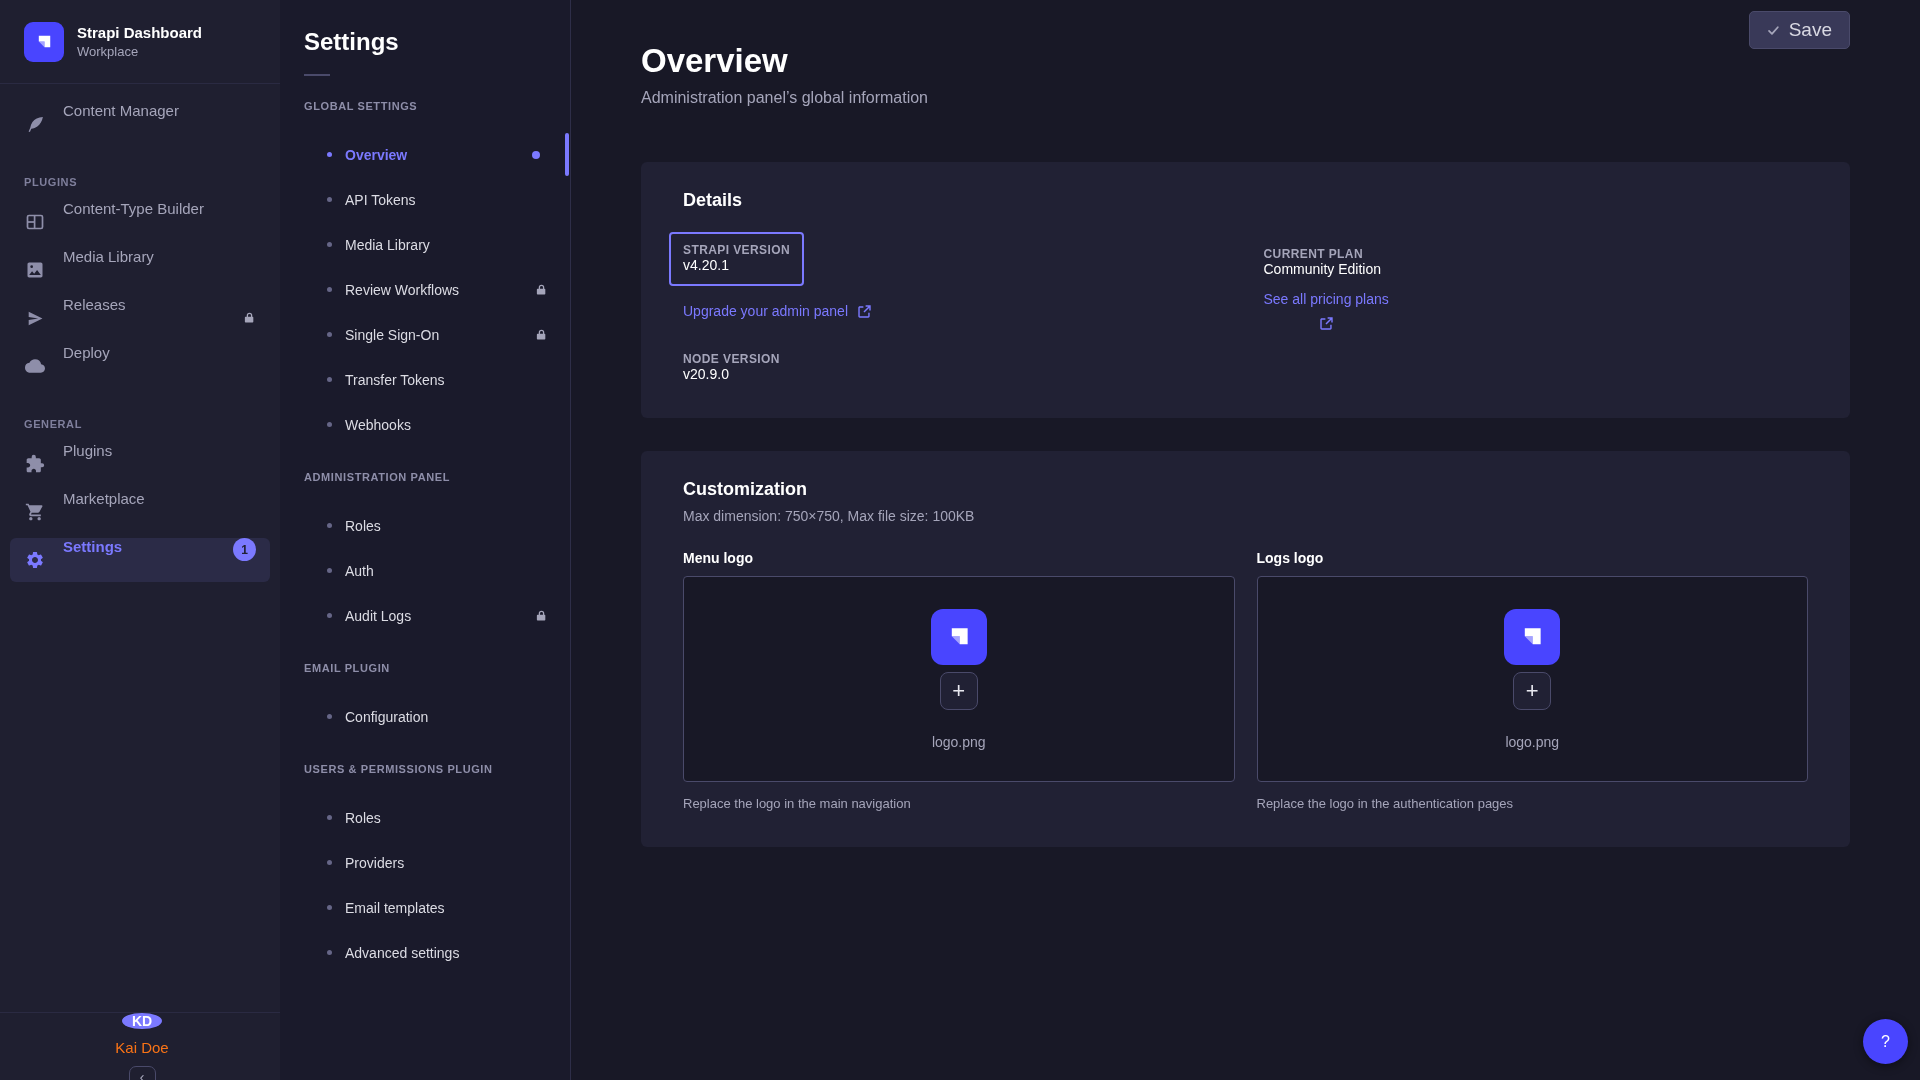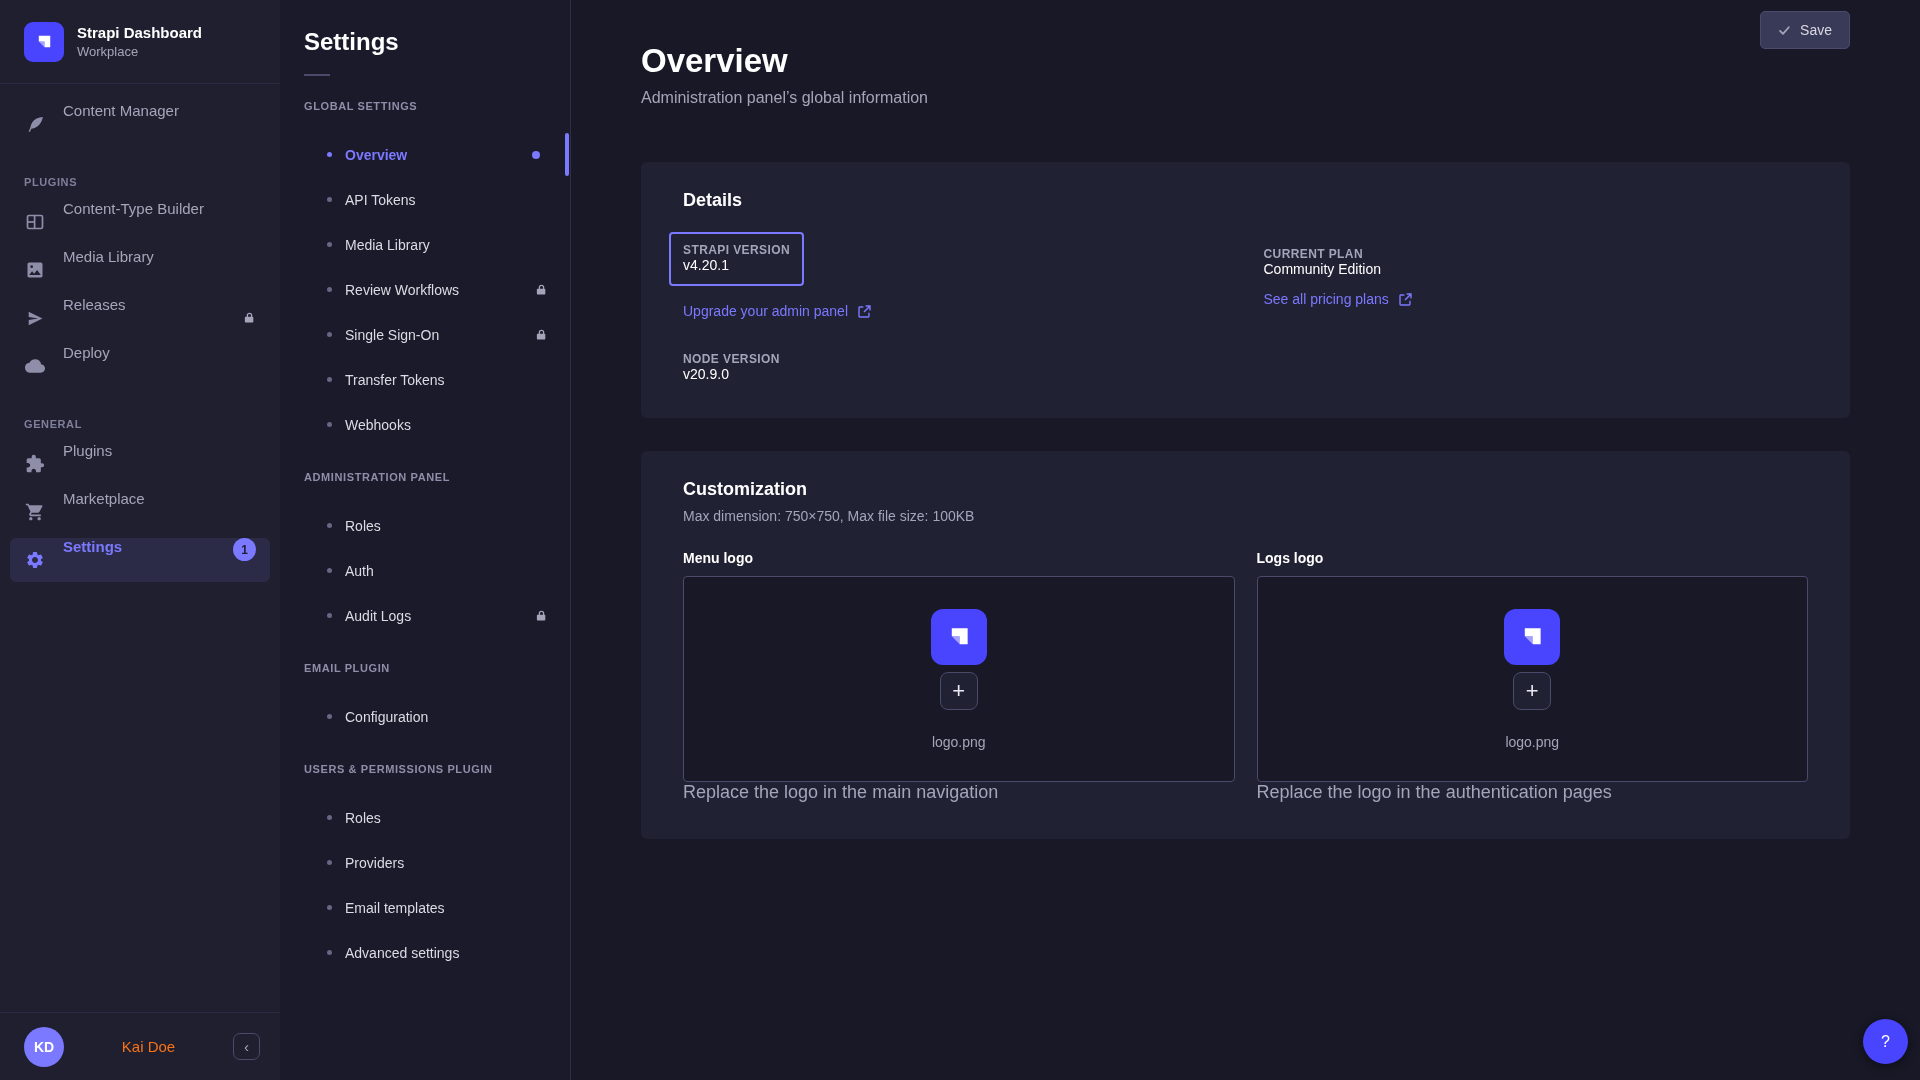--- a/index.html
+++ b/index.html
@@ -19,21 +19,21 @@
   .side-body { flex:1; padding-top:14px; overflow:hidden; }
   .side-section { font-size:11px; font-weight:bold; letter-spacing:.6px; color:#7f7f9c; margin:30px 24px 12px; }
   .side-item { display:flex; gap:17px; height:44px; margin:4px 10px; padding:0 14px; border-radius:6px; color:#a5a5ba; font-size:15px; cursor:pointer; }
   .side-item .ico { width:22px; display:flex; align-items:center; justify-content:center; color:#8e8ea9; flex-shrink:0; }
   .side-item .side-label { flex:1; white-space:nowrap; }
   .side-item.active { background:#2b2b47; }
   .side-item.active .side-label { color:#7b79ff; font-weight:bold; }
   .side-item.active .ico { color:#7b79ff; }
   .badge { min-width:23px; height:23px; padding:0 4px; border-radius:12px; background:#7b79ff; color:#212134; font-size:12px; font-weight:bold; display:flex; align-items:center; justify-content:center; }
   .lock { color:#a5a5ba; display:flex; align-items:center; }
-  .side-footer { height:68px; border-top:1px solid #2a2a42; display:flex; align-items:center; gap:10px; padding:0 20px 0 24px; }
+  .side-footer { height:68px; border-top:1px solid #2a2a42; display:flex; align-items:center; gap:10px; padding:0 20px 0 24px;flex-direction:column; }
   .avatar { width:40px; height:40px; border-radius:50%; background:#7b79ff; display:flex; align-items:center; justify-content:center; font-size:14px; font-weight:bold; color:#fff; }
   .uname { flex:1; text-align:center; color:#f97316; font-size:15px; }
   .collapse-btn { width:27px; height:27px; border:1px solid #4a4a6a; border-radius:7px; background:transparent; color:#a5a5ba; font-size:15px; display:flex; align-items:center; justify-content:center; cursor:pointer; }
 
   
   .subnav { width:290px; flex-shrink:0; background:#1a1a2b; position:relative; }
   .subnav-title { font-size:24px; font-weight:bold; margin:28px 24px 0; }
   .subnav-hr { width:26px; height:2px; background:#4a4a6a; margin:18px 24px 0; border:none; }
   .nav-section { font-size:11px; font-weight:bold; letter-spacing:.6px; color:#8e8ea9; margin:24px 24px 20px; }
   .nav-item { position:relative; display:flex; align-items:center; height:45px; padding:0 22px 0 65px; font-size:14px; color:#dcdce4; cursor:pointer; }
@@ -42,46 +42,46 @@
   .nav-item.active { color:#7b79ff; font-weight:bold; }
   .nav-item.active .bullet { background:#7b79ff; }
   .right-dot { width:8px; height:8px; border-radius:50%; background:#7b79ff; margin-right:8px; }
   .active-bar { position:absolute; right:1px; top:1px; bottom:1px; width:4px; border-radius:2px; background:#7b79ff; }
 
   
   .main { flex:1; position:relative; border-left:1px solid #2e2e48; padding:0 70px; background:#181826; }
   .page-head { position:relative; padding-top:42px; }
   .page-title { font-size:33px; font-weight:bold; margin:0; }
   .page-sub { font-size:16px; color:#a5a5ba; margin-top:9px; }
-  .save-btn { position:absolute; top:11px; right:0; height:38px; display:flex; align-items:center; gap:9px; padding:16px 17px; background:#393958; border:1px solid #4a4a6a; border-radius:5px; color:#d9d9e3; font-size:14px; cursor:pointer; }
+  .save-btn { position:absolute; top:11px; right:0; height:38px; display:flex; align-items:center; gap:9px; padding:16px 17px; background:#393958; border:1px solid #4a4a6a; border-radius:5px; color:#d9d9e3; font-size:19px; cursor:pointer; }
   .save-btn .ico { color:#a5a5ba; display:flex; }
 
   .card { background:#212134; border-radius:6px; padding:28px 42px 36px; }
   .card-details { margin-top:55px; }
   .card-custom { margin-top:33px; }
   .card h2 { font-size:18px; font-weight:bold; margin:0; }
 
   .details-grid { display:grid; grid-template-columns:1fr 1fr; column-gap:36px; margin-top:21px; }
   .field-label { font-size:12px; font-weight:bold; letter-spacing:.4px; color:#a5a5ba; }
   .field-value { font-size:14px; color:#fff; }
   .hl-box { display:inline-block; border:2px solid #7b79ff; border-radius:4px; padding:9px 12px 11px; margin-left:-14px; }
   .link { display:inline-flex; align-items:center; gap:9px; color:#7b79ff; font-size:14px; margin-top:17px; text-decoration:none; cursor:pointer; }
   .link .ico { display:flex; }
   .node-block { margin-top:32px; }
   .plan-block { padding-top:15px; }
-  .plan-col .link { margin-top:14px; }
+  .plan-col .link { margin-top:14px;flex-direction:column; }
 
   .custom-sub { font-size:14px; color:#a5a5ba; margin-top:8px; }
   .logo-grid { display:grid; grid-template-columns:1fr 1fr; column-gap:22px; margin-top:26px; }
   .col-label { font-size:14px; font-weight:bold; margin-bottom:10px; }
   .upload-box { height:206px; border:1px solid #4a4a6a; border-radius:4px; background:#181826; display:flex; flex-direction:column; align-items:center; justify-content:center; cursor:pointer; }
   .strapi-logo-lg { width:56px; height:56px; border-radius:12px; background:#4945ff; display:flex; align-items:center; justify-content:center; }
   .add-btn { width:38px; height:38px; margin-top:7px; border:1px solid #4a4a6a; border-radius:8px; background:#212134; color:#e8e8ef; font-size:22px; line-height:1; display:flex; align-items:center; justify-content:center; cursor:pointer; }
   .file-name { font-size:14px; color:#a5a5ba; margin-top:24px; }
-  .col-caption { font-size:18px; color:#a5a5ba; }
+  .col-caption { font-size:13px; color:#a5a5ba; margin-top:14px; }
 
   .help-btn { position:fixed; right:12px; bottom:16px; width:45px; height:45px; border-radius:50%; background:#4945ff; color:#fff; font-size:16px; display:flex; align-items:center; justify-content:center; border:none; cursor:pointer; box-shadow:0 2px 10px rgba(0,0,0,.45); }
 </style>
 </head>
 <body>
 
 <nav class="sidebar">
   <div class="side-header">
     <div class="logo-sq">
       <svg width="26" height="26" viewBox="0 0 100 100" aria-hidden="true">

